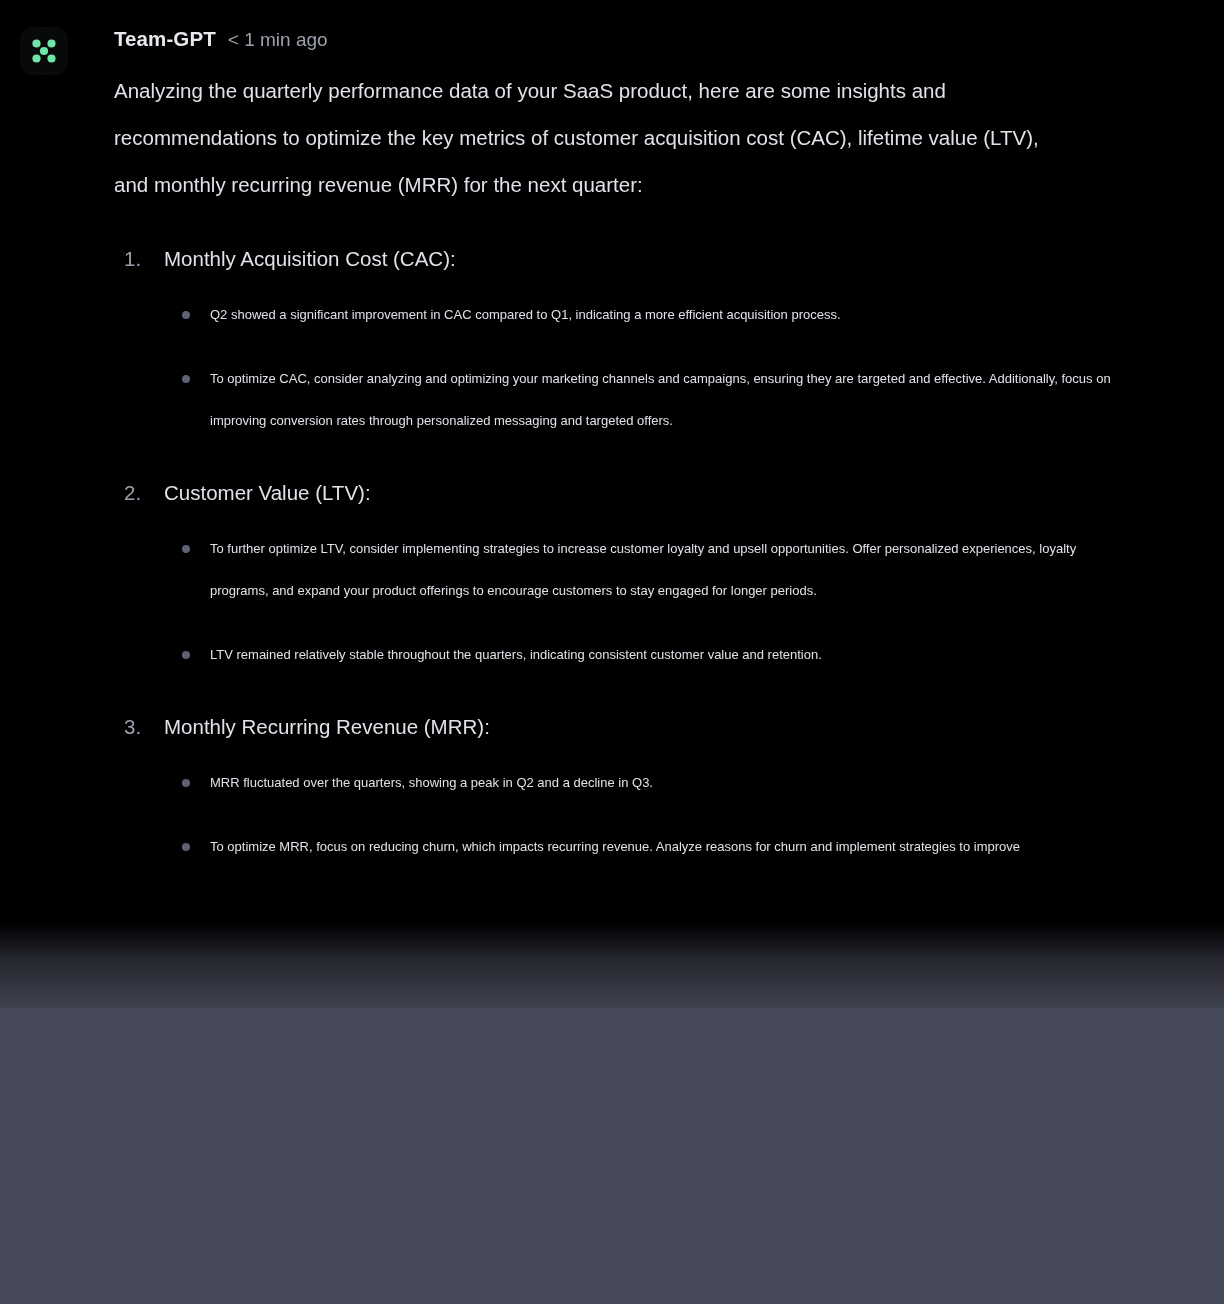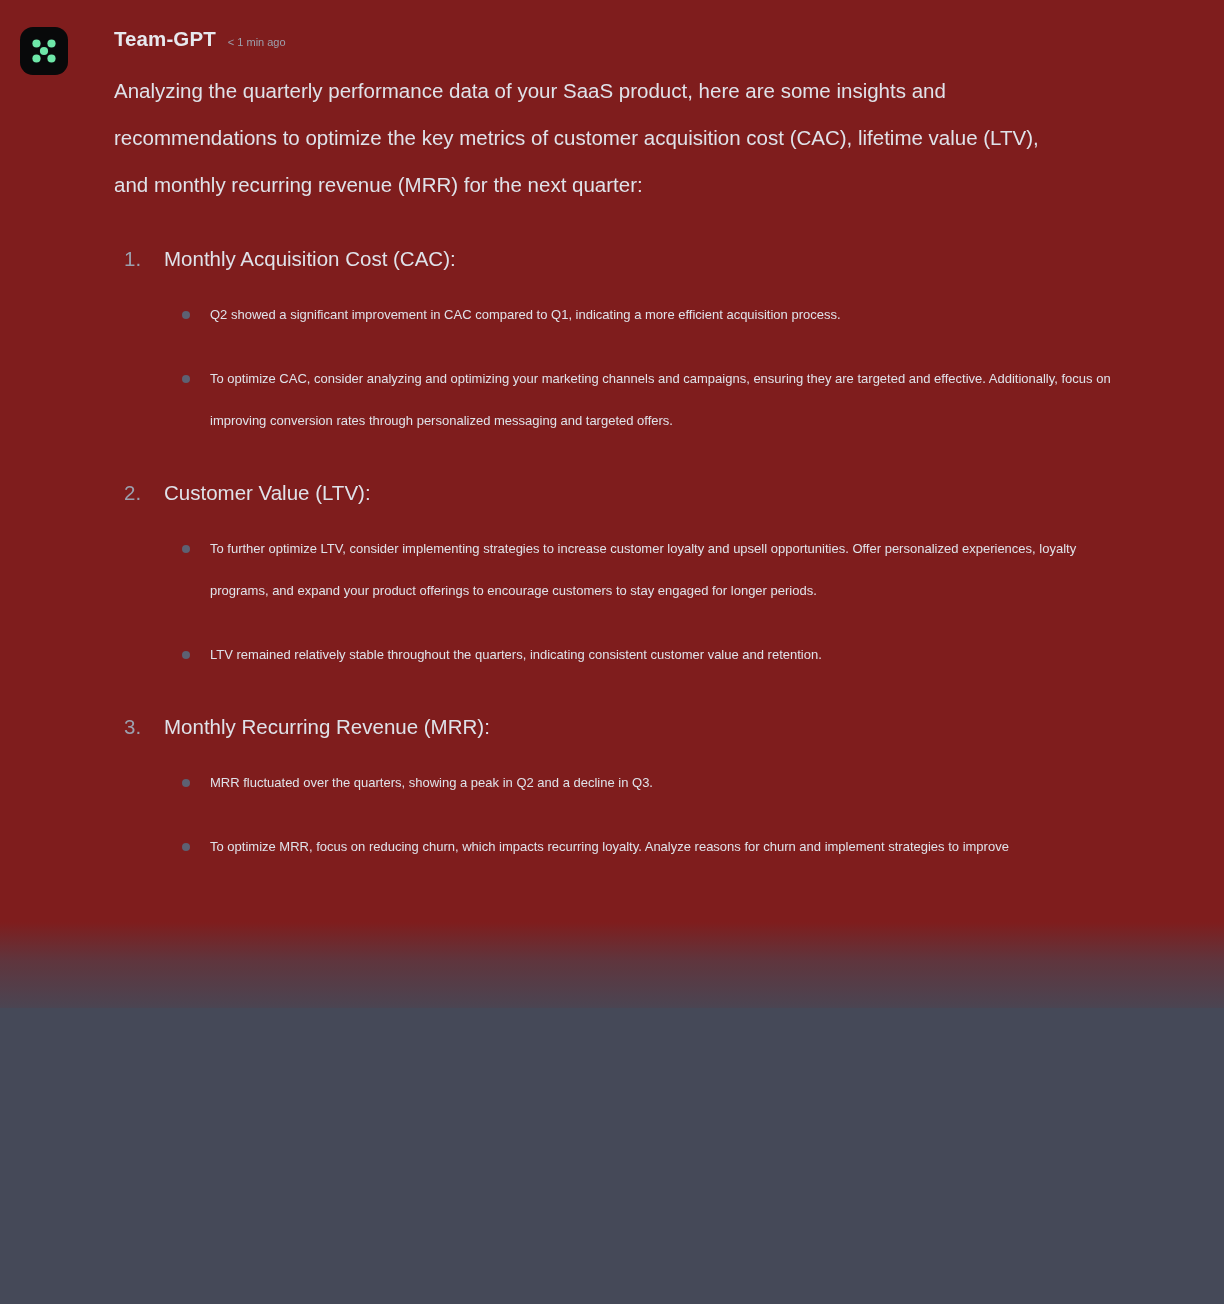--- a/index.html
+++ b/index.html
@@ -9,21 +9,21 @@
     height: 1304px;
     background: #454958;
     font-family: "Liberation Sans", sans-serif;
     overflow: hidden;
   }
 
   .message-root {
     position: relative;
     width: 1224px;
     height: 1008px;
-    background: #7f1d1d;
+    background: #000000;
     overflow: hidden;
     text-decoration: underline;
   }
 
   
   .avatar {
     position: absolute;
     left: 20px;
     top: 27px;
     width: 48px;
@@ -49,21 +49,21 @@
     gap: 12px;
     height: 34px;
   }
   .author-name {
     font-size: 20.5px;
     font-weight: bold;
     color: #e7e9ee;
     letter-spacing: 0.1px;
   }
   .timestamp {
-    font-size: 11px;
+    font-size: 19px;
     color: #9ca0ad;
     font-weight: normal;
   }
 
   
   .msg-body {
     margin-top: 6px;
     color: #dfe2e9;
     font-size: 20.5px;
     line-height: 42px;
@@ -220,21 +220,21 @@
             <span class="num-marker">3.</span>
             <span>Monthly Recurring Revenue (MRR):</span>
           </div>
           <ul class="bullet-list">
             <li class="bullet-item">
               <span class="bullet-dot"></span>
               <span>MRR fluctuated over the quarters, showing a peak in Q2 and a decline in Q3.</span>
             </li>
             <li class="bullet-item">
               <span class="bullet-dot"></span>
-              <span>To optimize MRR, focus on reducing churn, which impacts recurring loyalty. Analyze reasons for churn and implement strategies to improve</span>
+              <span>To optimize MRR, focus on reducing churn, which impacts recurring revenue. Analyze reasons for churn and implement strategies to improve</span>
             </li>
           </ul>
         </li>
 
       </ol>
     </div>
   </div>
 
   <div class="bottom-fade"></div>
 

